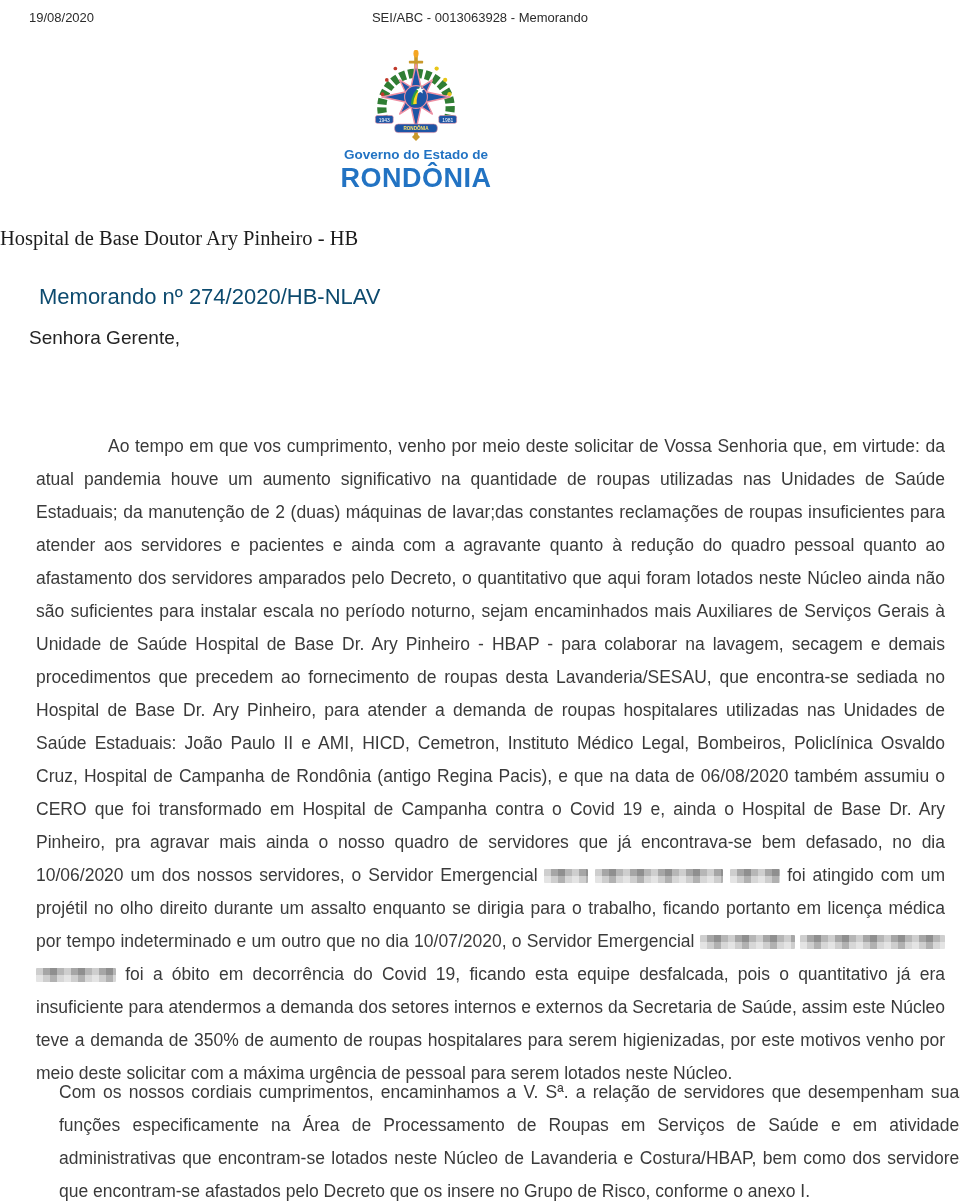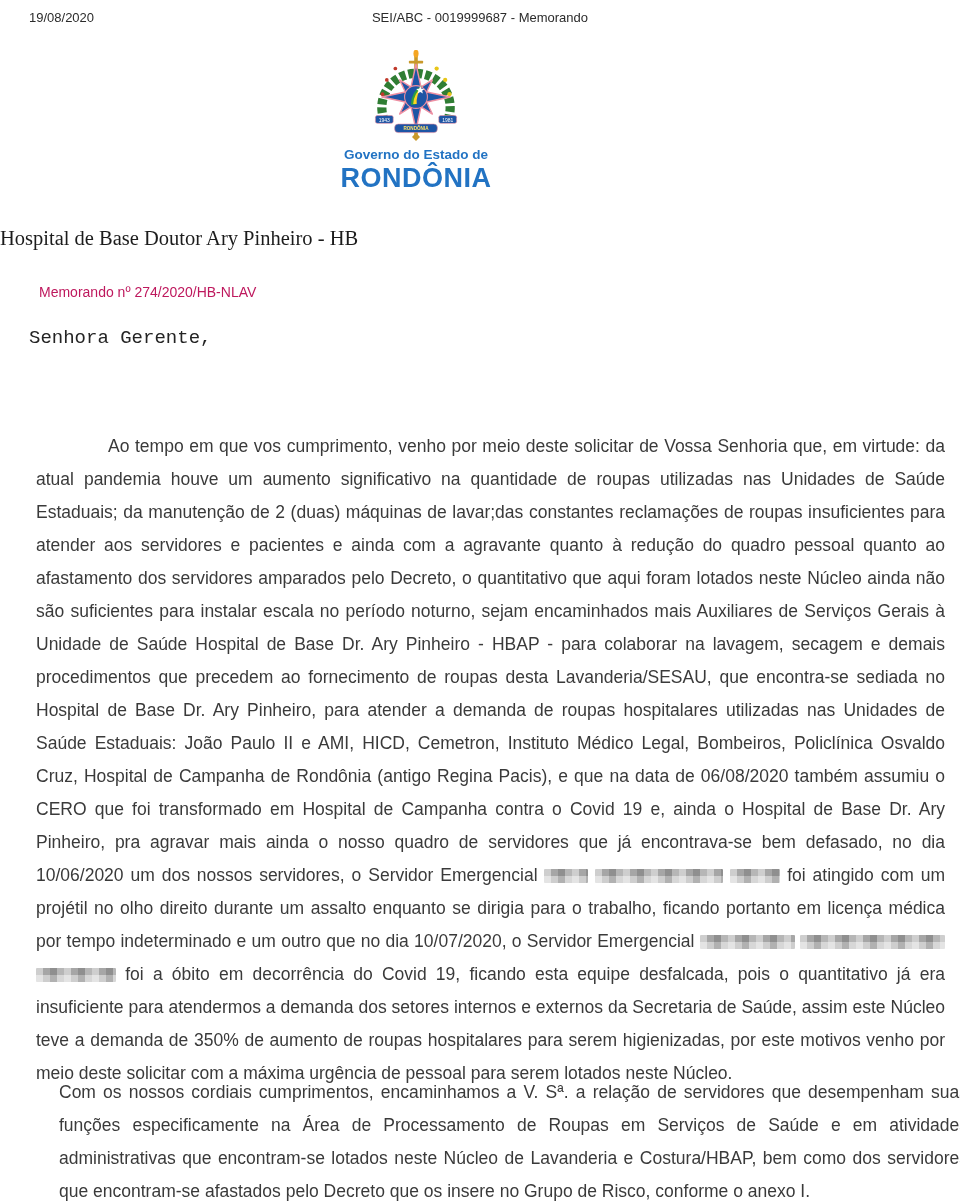--- a/index.html
+++ b/index.html
@@ -18,24 +18,24 @@
   
   .letterhead{position:absolute;top:50px;left:0;width:832px;text-align:center;}
   .emblem{display:block;margin:0 auto;}
   .gov-line{margin-top:3px;font-size:13.5px;font-weight:bold;color:#2273c3;}
   .state-name{margin-top:1px;font-size:27px;font-weight:bold;color:#2273c3;letter-spacing:.5px;}
 
   .org-title{position:absolute;top:227px;left:0;width:960px;text-align:left;
     font-family:"Liberation Serif",serif;font-size:20.5px;color:#1c1c1c;}
 
   .memo-number{position:absolute;top:284px;left:39px;
-    font-size:14px;color:#be185d;}
+    font-size:22px;color:#0c4a6e;}
 
   .salutation{position:absolute;top:327px;left:29px;
-    font-family:Liberation Mono, monospace;font-size:19px;color:#242424;}
+    font-family:Liberation Sans, sans-serif;font-size:19px;color:#242424;}
 
   .body-par{position:absolute;left:36px;width:909px;
     font-size:17.5px;line-height:33px;color:#3a3a3a;
     text-align:justify;}
   .body-par.first{top:412px;text-indent:72px;}
   .body-par.second{top:1058px;margin-left:23px;}
 
   
   .redacted{
     display:inline-block;height:14px;border-radius:1px;
@@ -46,21 +46,21 @@
       repeating-linear-gradient(0deg, rgba(255,255,255,.30) 0 7px, rgba(0,0,0,.10) 7px 14px);
   }
 </style>
 </head>
 <body>
 
 <div class="page">
 
   <div class="print-header">
     <span class="print-date">19/08/2020</span>
-    <span class="print-title">SEI/ABC - 0019999687 - Memorando</span>
+    <span class="print-title">SEI/ABC - 0013063928 - Memorando</span>
   </div>
 
   <div class="letterhead">
     <svg class="emblem" width="100" height="94" viewBox="0 0 140 132">
 
       <rect x="67.5" y="6" width="5" height="116" fill="#c9992a"></rect>
       <rect x="60" y="15" width="20" height="4" rx="1" fill="#c9992a"></rect>
       <ellipse cx="70" cy="5" rx="3.6" ry="5.5" fill="#f5a623"></ellipse>
 
       <path d="M26,100 A48,48 0 1 1 114,100" fill="none" stroke="#2f7d33" stroke-width="13" stroke-dasharray="8 4"></path>

